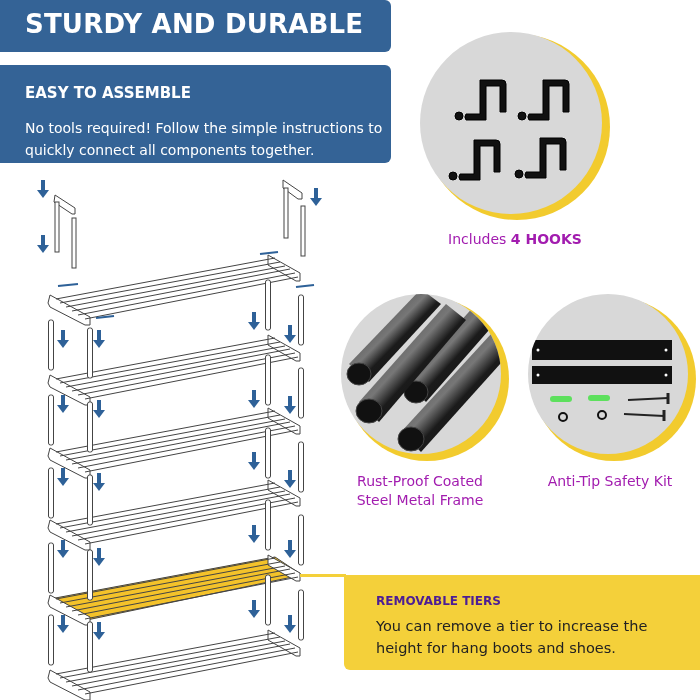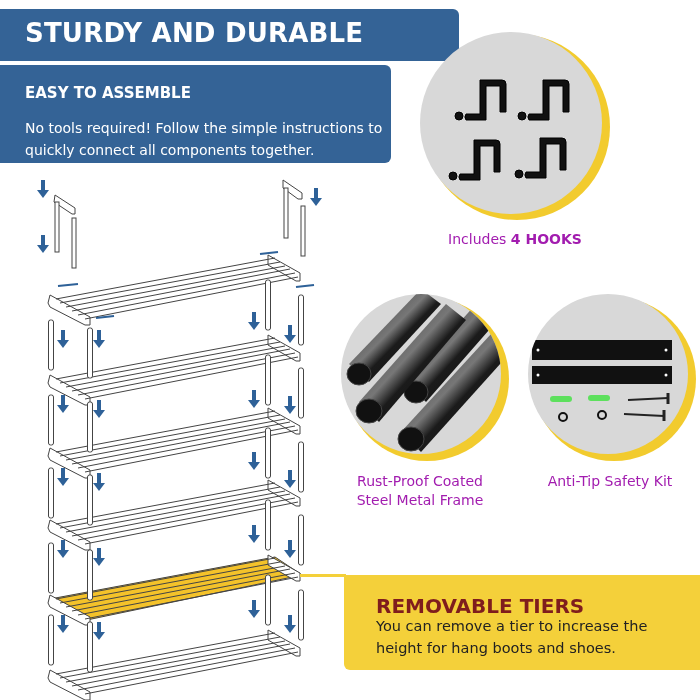--- a/index.html
+++ b/index.html
@@ -1,29 +1,29 @@
 <!DOCTYPE html>
 <html><head>
 <meta charset="utf-8">
 <style>
   html, body { margin:0; padding:0; }
   body { width:700px; height:700px; background:#ffffff; position:relative; overflow:hidden; font-family:"DejaVu Sans", sans-serif; }
   .banner { position:absolute; background:#346396; color:#fff; border-radius:0 6px 6px 0; }
-  #title-banner { left:0; top:0; width:459px; height:52px;margin-top:9px; }
+  #title-banner { left:0; top:0; width:391px; height:52px; }
   #title-banner .t { position:absolute; left:25px; top:9px; font-size:26px; font-weight:bold; letter-spacing:0.2px; }
   #assemble-banner { left:0; top:65px; width:391px; height:98px;text-decoration:underline; }
   #assemble-banner .h { position:absolute; left:25px; top:19px; font-size:15px; font-weight:bold; }
   #assemble-banner .p { position:absolute; left:25px; top:40px; font-size:14px; line-height:22px; width:360px;margin-top:12px; }
   .circle-wrap { position:absolute; }
   .circle-rim { position:absolute; border-radius:50%; background:#f2cb2e; }
   .circle-fill { position:absolute; border-radius:50%; background:#d8d8d8; overflow:hidden; }
   .caption { position:absolute; color:#a21caf; font-size:14px; text-align:center; line-height:19px; }
   .caption b { font-weight:bold; }
   #tiers-panel { position:absolute; left:344px; top:575px; width:356px; height:95px; background:#f4d03a; border-radius:0 0 0 6px; }
-  #tiers-panel .h { position:absolute; left:32px; top:19px; font-size:20px; font-weight:bold; color:#7f1d1d; }
+  #tiers-panel .h { position:absolute; left:32px; top:19px; font-size:12px; font-weight:bold; color:#4c1d95; }
   #tiers-panel .p { position:absolute; left:32px; top:40px; font-size:14.5px; line-height:22px; color:#222; width:320px; }
   #connector { position:absolute; left:300px; top:574px; width:46px; height:3px; background:#f4d03a; }
   #diagram { position:absolute; left:30px; top:170px; width:300px; height:530px; }
 </style>
 </head>
 <body>
 
 <div id="title-banner" class="banner">
   <span class="t">STURDY AND DURABLE</span>
 </div>

